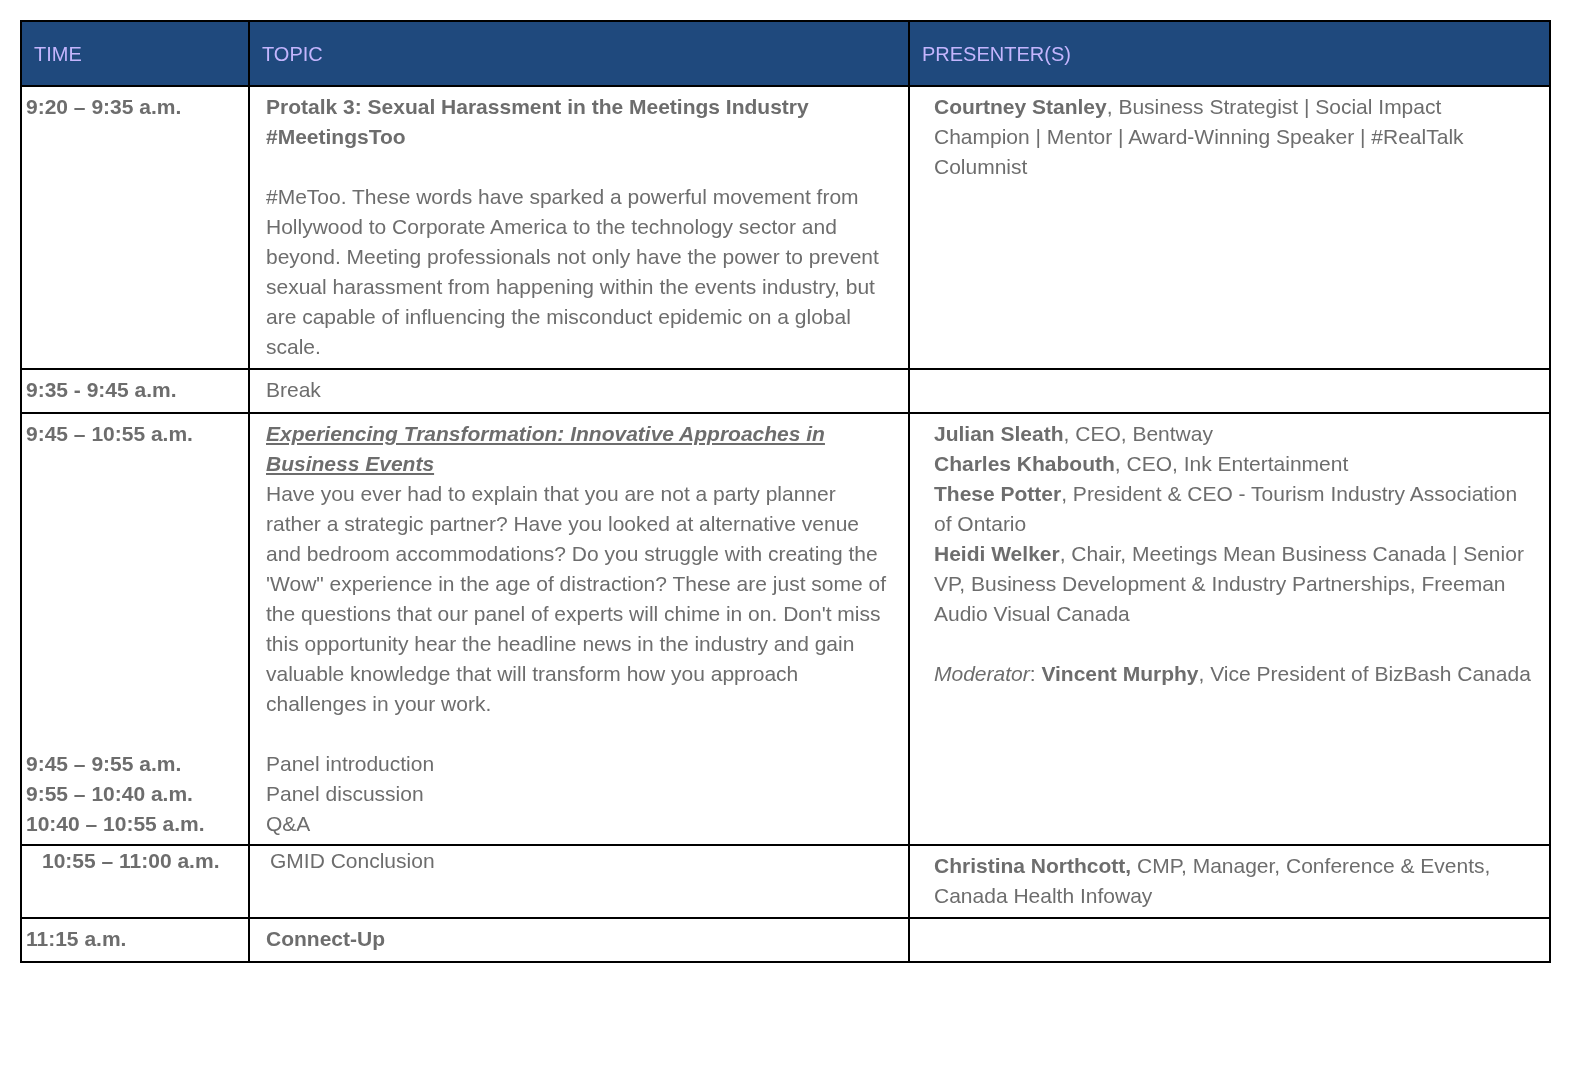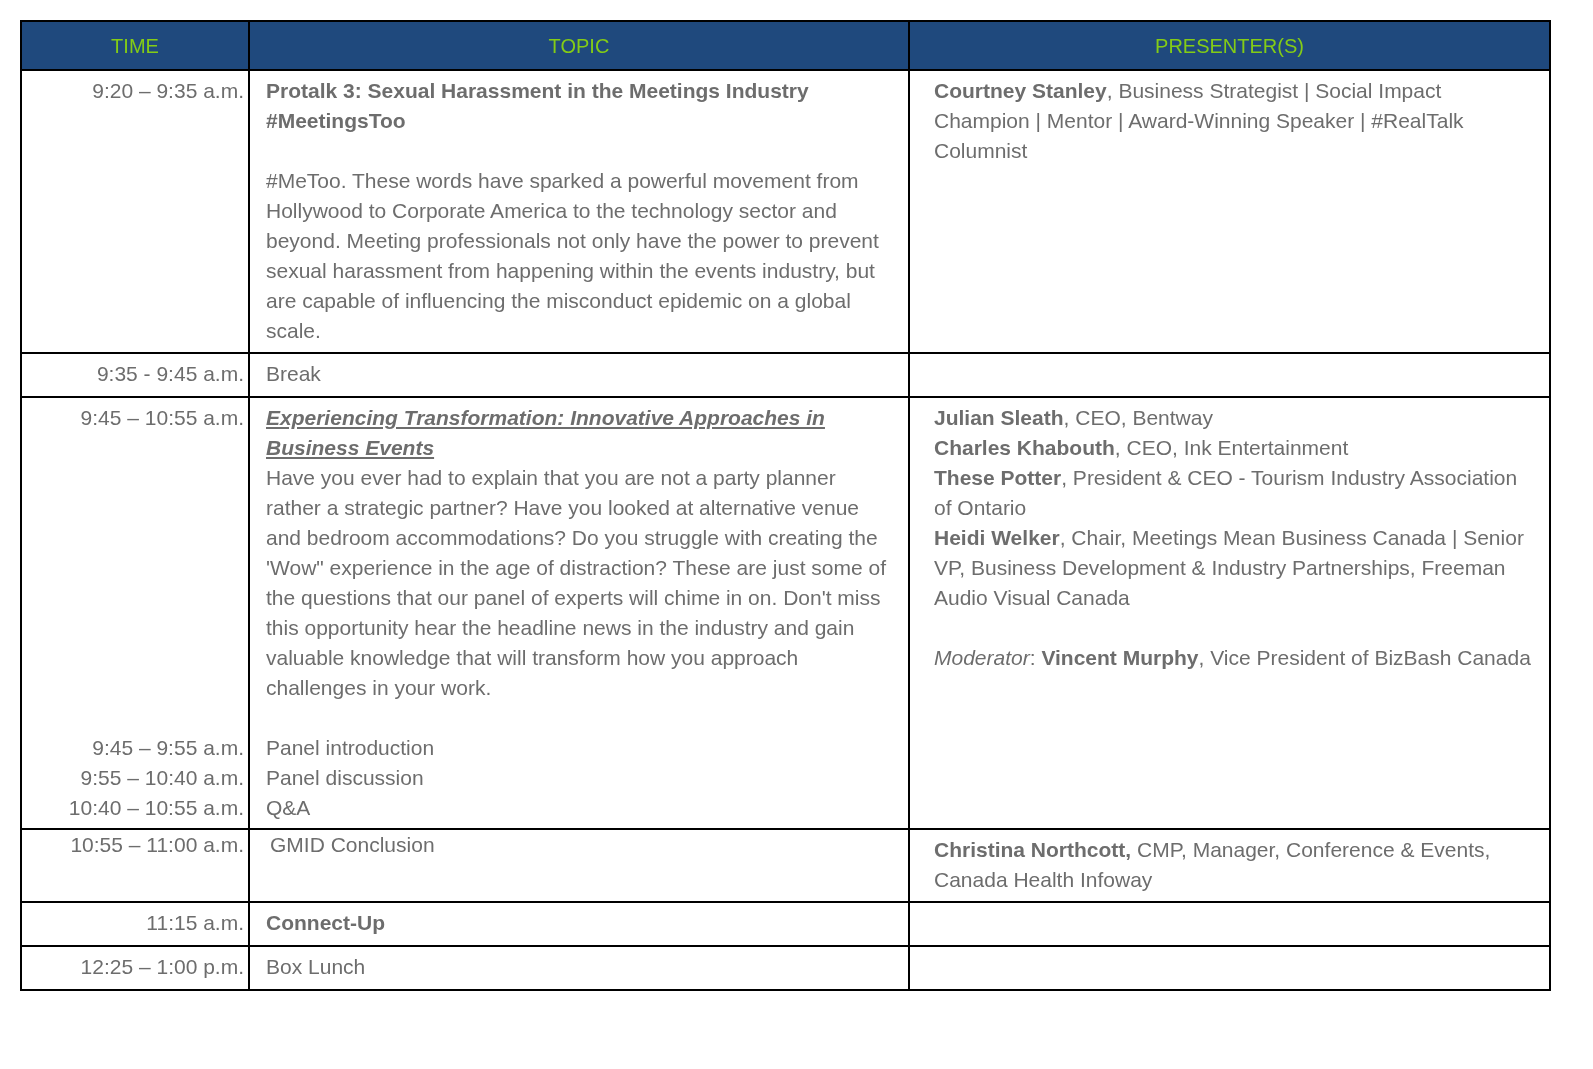--- a/index.html
+++ b/index.html
@@ -1,26 +1,26 @@
 <!DOCTYPE html>
 <html><head>
 <meta charset="utf-8">
 <style>
   html, body { margin: 0; padding: 0; background: #ffffff; }
   body { width: 1593px; height: 1069px; position: relative; overflow: hidden;
          font-family: "Liberation Sans", "DejaVu Sans", sans-serif; color: #6d6d6d; }
   table.agenda { position: absolute; left: 20px; top: 20px; width: 1529px;
                  border-collapse: collapse; table-layout: fixed; font-size: 21px; line-height: 30px; }
   table.agenda th, table.agenda td { border: 2px solid #000; vertical-align: top; }
-  table.agenda th { background: #1f497d; color: #84cc16; font-weight: normal; font-size: 20px;
-                    height: 39px; padding: 4px; text-align: center; vertical-align: middle; }
+  table.agenda th { background: #1f497d; color: #c4b5fd; font-weight: normal; font-size: 20px;
+                    height: 39px; padding: 12px; text-align: left; vertical-align: middle; }
   col.c-time { width: 228px; }
   col.c-topic { width: 660px; }
   col.c-pres { width: 641px; }
-  td.time { text-align: right; padding: 5px 4px 0 4px; }
+  td.time { text-align: left; padding: 5px 4px 0 4px; font-weight: bold; }
   td.topic { padding: 5px 14px 0 16px; }
   td.pres { padding: 5px 14px 0 24px; }
   .bold { font-weight: bold; }
   .ital-u { font-style: italic; font-weight: bold; text-decoration: underline; }
   .ital { font-style: italic; }
   .gap { height: 30px; }
   tr.r1 td { height: 276px; }
   tr.r2 td { height: 37px; }
   tr.r3 td { height: 425px; margin-left: 12px; }
   tr.r4 td { height: 66px; }
@@ -99,19 +99,14 @@
       </td>
     </tr>
 
     <tr class="r5">
       <td class="time">11:15 a.m.</td>
       <td class="topic bold">Connect-Up</td>
       <td class="pres"></td>
     </tr>
 
 
-    <tr class="r7">
-      <td class="time">12:25 – 1:00 p.m.</td>
-      <td class="topic">Box Lunch</td>
-      <td class="pres"></td>
-    </tr>
   </tbody>
 </table>
 
 </body></html>

